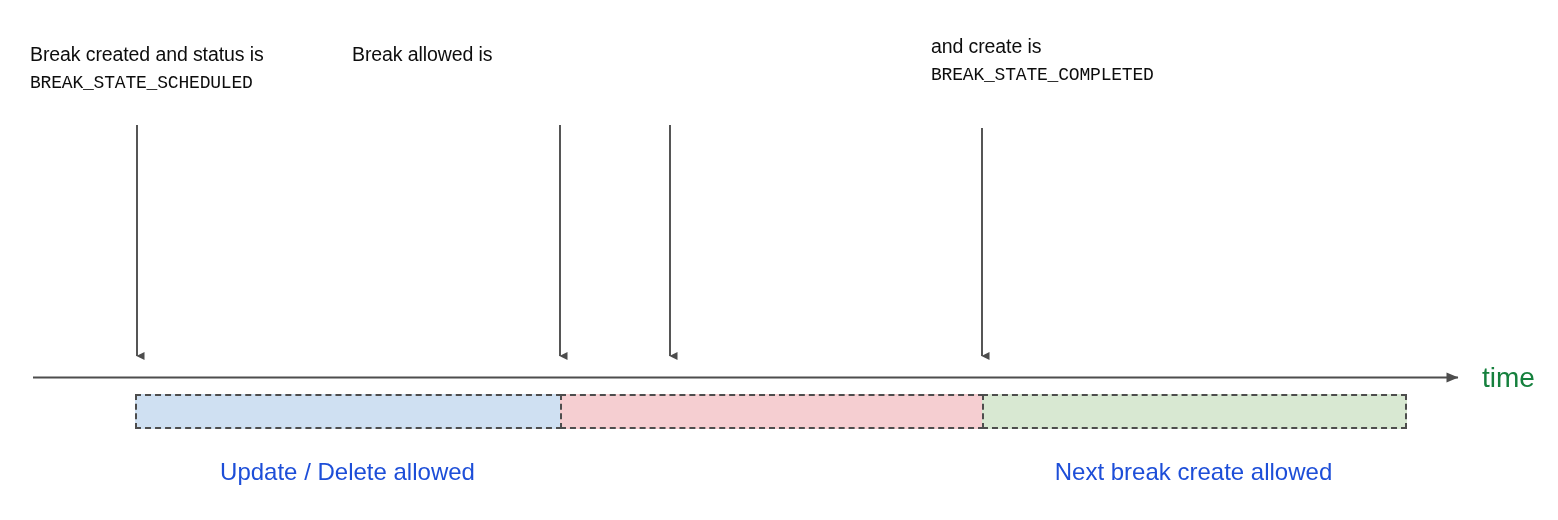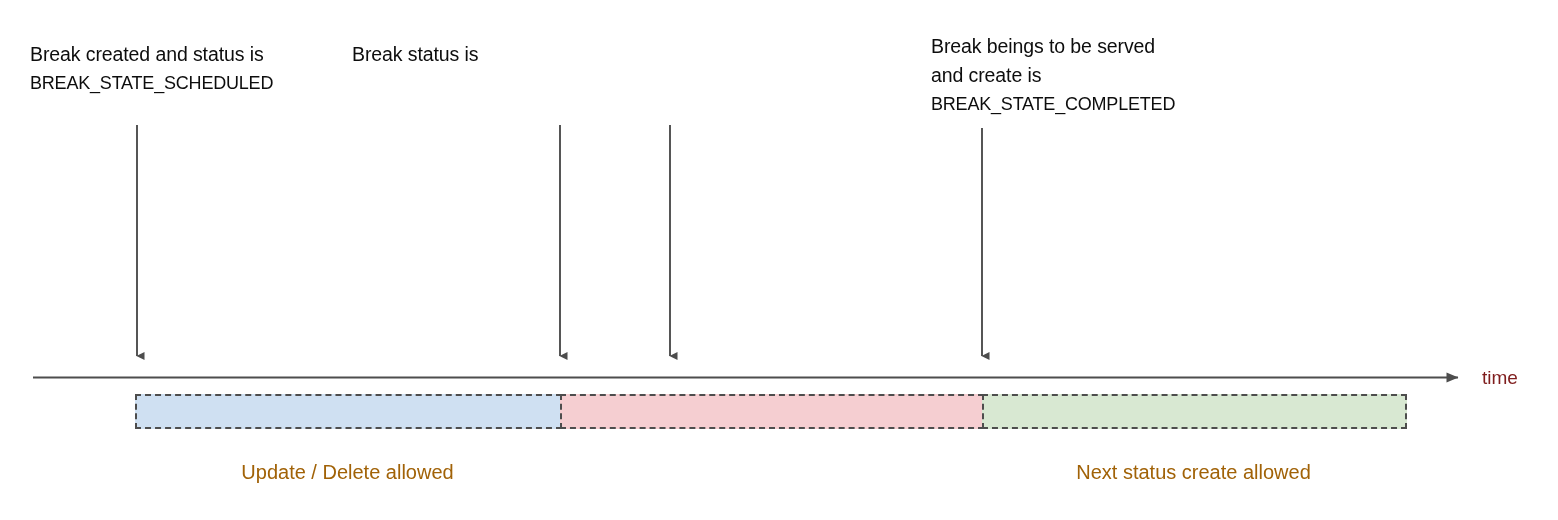--- a/index.html
+++ b/index.html
@@ -31,21 +31,21 @@
     font-size: 19.5px;
     line-height: 29px;
     color: #0d0d0d;
     white-space: nowrap;
     letter-spacing: -0.1px;
   }
   .annotation .ann-line {
     display: block;
   }
   .annotation .mono {
-    font-family: Liberation Sans, sans-serif;
+    font-family: Liberation Mono, monospace;
     font-size: 18px;
     letter-spacing: -0.2px;
   }
 
   .ann-1 { left: 30px;  top: 40px; }
   .ann-2 { left: 352px; top: 40px; }
   .ann-3 { left: 672px; top: 40px; }
   .ann-4 { left: 931px; top: 32px; }
 
   
@@ -56,23 +56,23 @@
     width: 1558px;
     height: 520px;
     overflow: visible;
   }
 
   
   .axis-label {
     position: absolute;
     left: 1482px;
     top: 365px;
-    font-size: 19px;
+    font-size: 28px;
     line-height: 26px;
-    color: #7f1d1d;
+    color: #15803d;
   }
 
   
   #phase-bar {
     position: absolute;
     left: 135px;
     top: 394px;
     height: 35px;
     display: flex;
     box-sizing: border-box;
@@ -87,47 +87,46 @@
     margin-left: -2px;
   }
   .seg-scheduled  { width: 427px; background: #cfe0f2; }
   .seg-decisioned { width: 424px; background: #f5ced1; }
   .seg-completed  { width: 425px; background: #d8e8d2; }
 
   
   .caption {
     position: absolute;
     top: 458px;
-    font-size: 20px;
+    font-size: 24px;
     line-height: 28px;
-    color: #a16207;
+    color: #1d4ed8;
     text-align: center;
     white-space: nowrap;
   }
   .cap-1 { left: 135px; width: 425px; }
   .cap-2 { left: 560px; width: 422px; }
   .cap-3 { left: 982px; width: 423px; }
 </style>
 </head>
 <body>
 
 <div id="diagram-root">
 
   <div class="annotation ann-1">
     <span class="ann-line">Break created and status is</span>
     <span class="ann-line mono">BREAK_STATE_SCHEDULED</span>
   </div>
 
   <div class="annotation ann-2">
-    <span class="ann-line">Break status is</span>
+    <span class="ann-line">Break allowed is</span>
   </div>
 
 
   <div class="annotation ann-4">
-    <span class="ann-line">Break beings to be served</span>
     <span class="ann-line">and create is</span>
     <span class="ann-line mono">BREAK_STATE_COMPLETED</span>
   </div>
 
   <svg id="marker-layer" width="1558" height="520" viewBox="0 0 1558 520">
     <defs>
       <marker id="arrowhead-down" markerWidth="9" markerHeight="9" refX="4.5" refY="8" orient="auto" markerUnits="userSpaceOnUse">
         <path d="M0.6,0.5 L8.4,0.5 L4.5,8.6 Z" fill="#4d4d4d"></path>
       </marker>
       <marker id="arrowhead-right" markerWidth="13" markerHeight="11" refX="12" refY="5.5" orient="auto" markerUnits="userSpaceOnUse">
@@ -150,15 +149,15 @@
 
   <div class="axis-label">time</div>
 
   <div id="phase-bar">
     <div class="phase-seg seg-scheduled" style="background: rgb(207, 224, 242);"></div>
     <div class="phase-seg seg-decisioned" style="background: rgb(245, 206, 209);"></div>
     <div class="phase-seg seg-completed" style="background: rgb(216, 232, 210);"></div>
   </div>
 
   <div class="caption cap-1">Update / Delete allowed</div>
-  <div class="caption cap-3">Next status create allowed</div>
+  <div class="caption cap-3">Next break create allowed</div>
 
 </div>
 
 </body></html>

